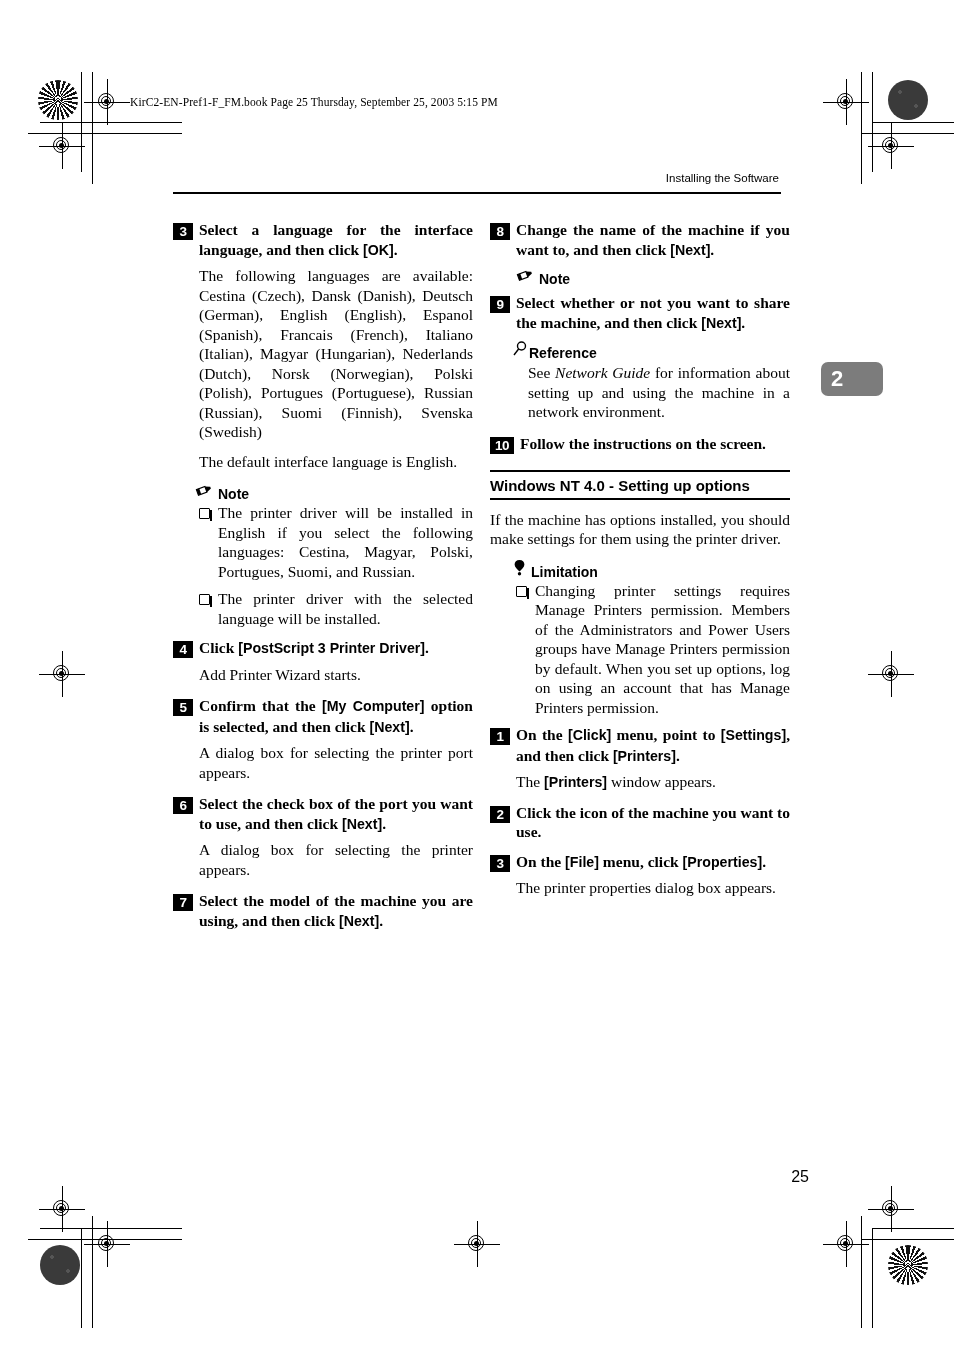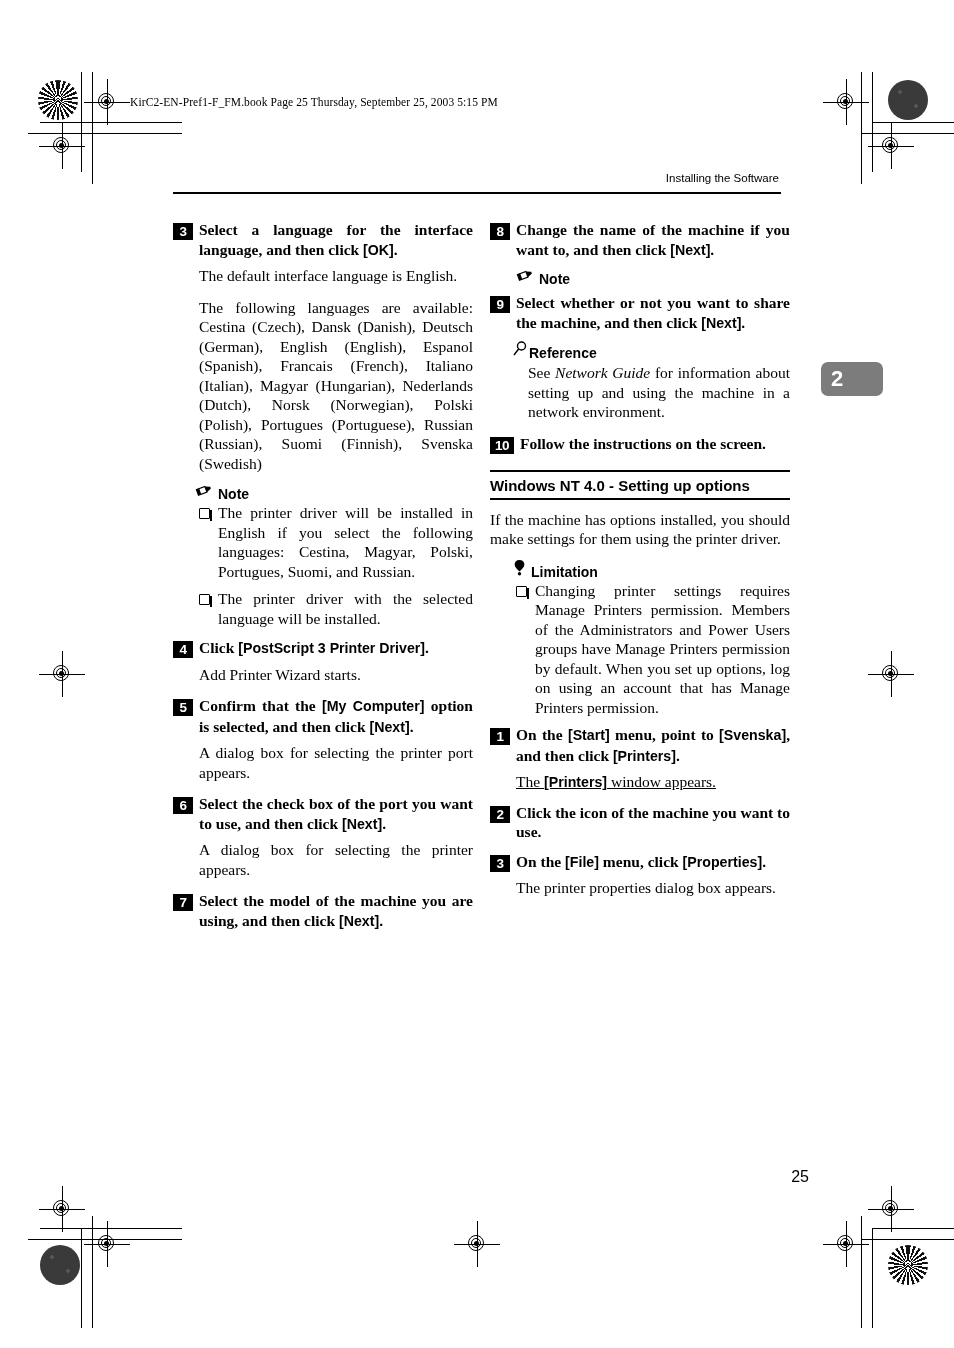--- a/index.html
+++ b/index.html
@@ -206,22 +206,22 @@
 </div>
 
 <div class="page-number">25</div>
 
 <div class="col col-left">
 
   <div class="step">
     <div class="step-num">3</div>
     <div class="step-title">Select a language for the interface language, and then click <span class="ui">[OK]</span>.</div>
   </div>
+  <div class="body-p tight">The following languages are available: Cestina (Czech), Dansk (Danish), Deutsch (German), English (English), Espanol (Spanish), Francais (French), Italiano (Italian), Magyar (Hungarian), Nederlands (Dutch), Norsk (Norwegian), Polski (Polish), Portugues (Portuguese), Russian (Russian), Suomi (Finnish), Svenska (Swedish)</div>
   <div class="body-p">The default interface language is English.</div>
-  <div class="body-p tight">The following languages are available: Cestina (Czech), Dansk (Danish), Deutsch (German), English (English), Espanol (Spanish), Francais (French), Italiano (Italian), Magyar (Hungarian), Nederlands (Dutch), Norsk (Norwegian), Polski (Polish), Portugues (Portuguese), Russian (Russian), Suomi (Finnish), Svenska (Swedish)</div>
 
   <div class="note-head l0">
     <span>
       <svg width="19" height="15" viewBox="0 0 19 15">
           <g transform="rotate(-20 9 7)">
         <rect x="2" y="4" width="9" height="6" fill="#fff" stroke="#000" stroke-width="1.1"></rect>
         <rect x="2" y="4" width="3" height="6" fill="#000"></rect>
         <path d="M11 4 L16 6 L16 8 L11 10 Z" fill="#000"></path>
       </g>
         </svg>
@@ -316,23 +316,23 @@
     </span>
     <span class="lbl">Limitation</span>
   </div>
   <div class="bullet">
     <span class="bx"></span>
     <span class="btxt">Changing printer settings requires Manage Printers permission. Members of the Administrators and Power Users groups have Manage Printers permission by default. When you set up options, log on using an account that has Manage Printers permission.</span>
   </div>
 
   <div class="step">
     <div class="step-num">1</div>
-    <div class="step-title">On the <span class="ui">[Start]</span> menu, point to <span class="ui">[Svenska]</span>, and then click <span class="ui">[Printers]</span>.</div>
-  </div>
-  <div class="body-p" style="margin-bottom:10px;text-decoration:underline;">The <span class="ui">[Printers]</span> window appears.</div>
+    <div class="step-title">On the <span class="ui">[Click]</span> menu, point to <span class="ui">[Settings]</span>, and then click <span class="ui">[Printers]</span>.</div>
+  </div>
+  <div class="body-p" style="margin-bottom:10px;">The <span class="ui">[Printers]</span> window appears.</div>
 
   <div class="step">
     <div class="step-num">2</div>
     <div class="step-title">Click the icon of the machine you want to use.</div>
   </div>
 
   <div class="step" style="margin-top:10px;">
     <div class="step-num">3</div>
     <div class="step-title">On the <span class="ui">[File]</span> menu, click <span class="ui">[Properties]</span>.</div>
   </div>

